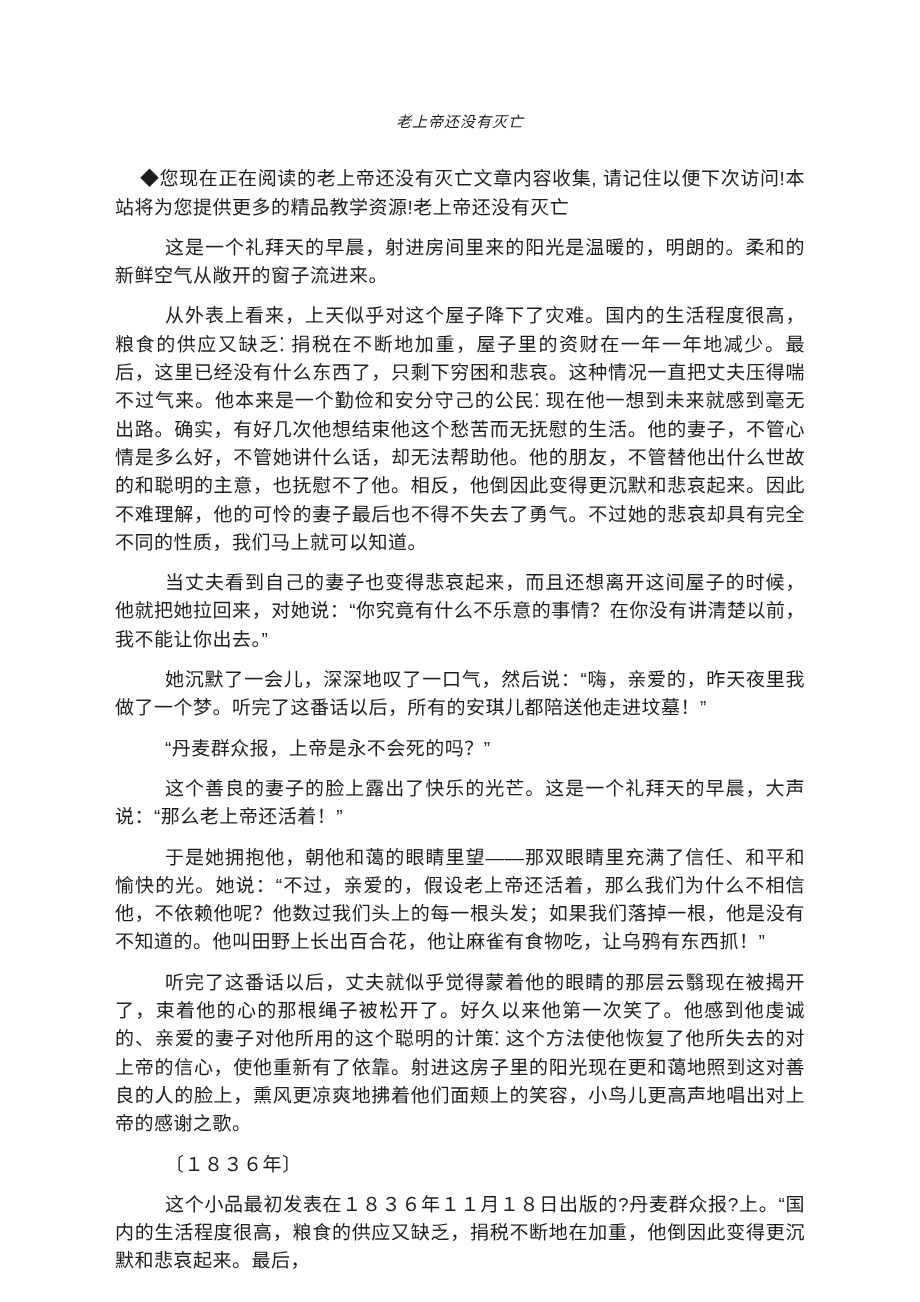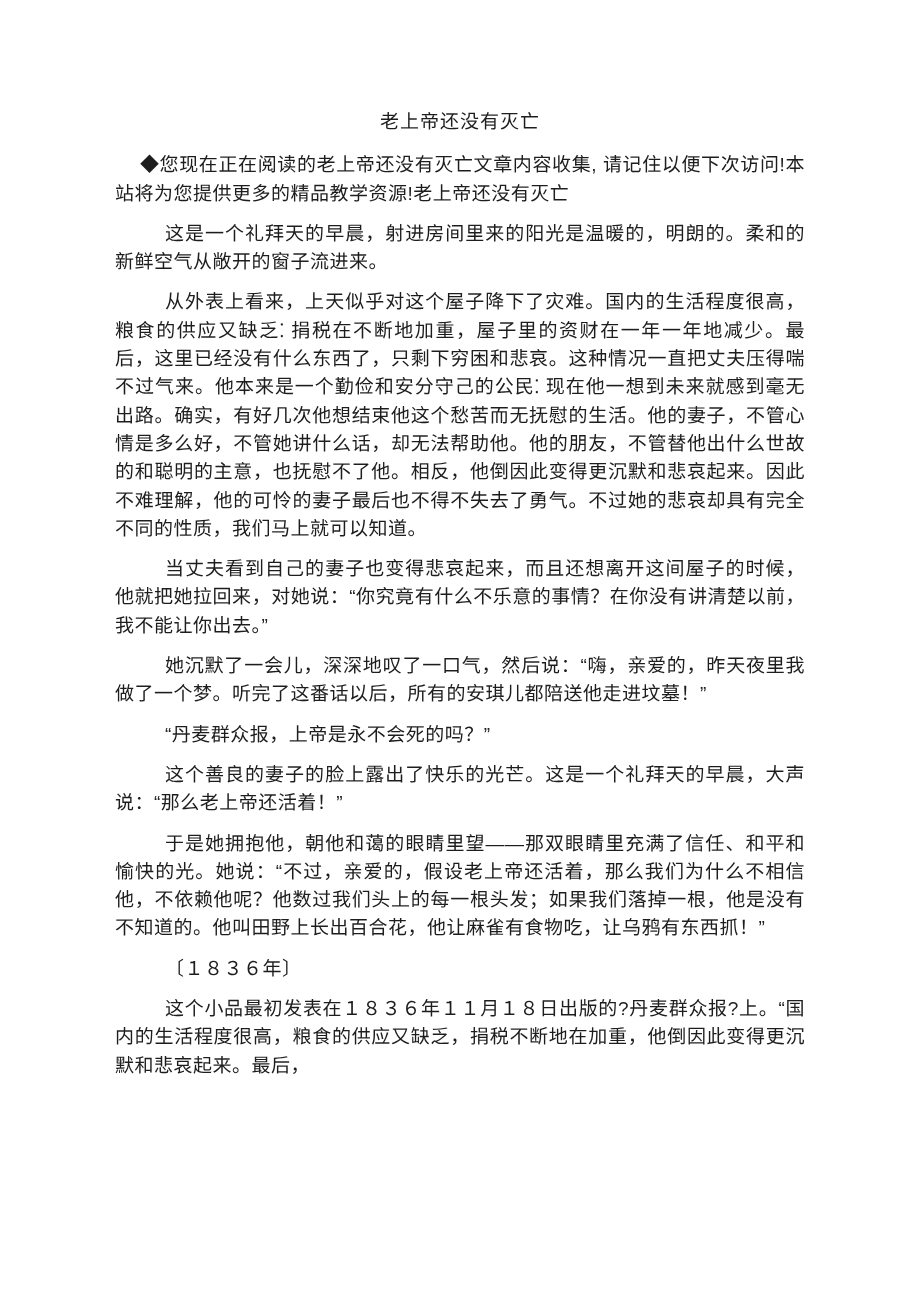--- a/index.html
+++ b/index.html
@@ -20,25 +20,26 @@
     position: absolute;
     left: 103px;
     top: 108px;
     width: 714px;
     font-size: 19px;
     line-height: 28.3px;
     letter-spacing: 0.5px;
     text-align: justify;
   }
   .doc-title {
-    font-size: 19px;
+    font-size: 15px;
     font-weight: normal;
     text-align: center;
-    margin: 0 0 15px 0;
+    margin: 0 0 29px 0;
     letter-spacing: 1px;
+    font-style: italic;
   }
   .content p {
     margin: 12px;
     text-indent: 50px;
     word-break: break-all;
   }
   .content p.intro {
     text-indent: 25px;
   }
 </style>
@@ -49,16 +50,17 @@
   <div class="content">
     <h1 class="doc-title">老上帝还没有灭亡</h1>
     <p class="intro">◆您现在正在阅读的老上帝还没有灭亡文章内容收集, 请记住以便下次访问!本站将为您提供更多的精品教学资源!老上帝还没有灭亡</p>
     <p>这是一个礼拜天的早晨，射进房间里来的阳光是温暖的，明朗的。柔和的新鲜空气从敞开的窗子流进来。</p>
     <p>从外表上看来，上天似乎对这个屋子降下了灾难。国内的生活程度很高，粮食的供应又缺乏⁚ 捐税在不断地加重，屋子里的资财在一年一年地减少。最后，这里已经没有什么东西了，只剩下穷困和悲哀。这种情况一直把丈夫压得喘不过气来。他本来是一个勤俭和安分守己的公民⁚ 现在他一想到未来就感到毫无出路。确实，有好几次他想结束他这个愁苦而无抚慰的生活。他的妻子，不管心情是多么好，不管她讲什么话，却无法帮助他。他的朋友，不管替他出什么世故的和聪明的主意，也抚慰不了他。相反，他倒因此变得更沉默和悲哀起来。因此不难理解，他的可怜的妻子最后也不得不失去了勇气。不过她的悲哀却具有完全不同的性质，我们马上就可以知道。</p>
     <p>当丈夫看到自己的妻子也变得悲哀起来，而且还想离开这间屋子的时候，他就把她拉回来，对她说：“你究竟有什么不乐意的事情？在你没有讲清楚以前，我不能让你出去。”</p>
     <p>她沉默了一会儿，深深地叹了一口气，然后说：“嗨，亲爱的，昨天夜里我做了一个梦。听完了这番话以后，所有的安琪儿都陪送他走进坟墓！”</p>
     <p>“丹麦群众报，上帝是永不会死的吗？”</p>
     <p>这个善良的妻子的脸上露出了快乐的光芒。这是一个礼拜天的早晨，大声说：“那么老上帝还活着！”</p>
     <p>于是她拥抱他，朝他和蔼的眼睛里望——那双眼睛里充满了信任、和平和愉快的光。她说：“不过，亲爱的，假设老上帝还活着，那么我们为什么不相信他，不依赖他呢？他数过我们头上的每一根头发；如果我们落掉一根，他是没有不知道的。他叫田野上长出百合花，他让麻雀有食物吃，让乌鸦有东西抓！”</p>
+    <p>听完了这番话以后，丈夫就似乎觉得蒙着他的眼睛的那层云翳现在被揭开了，束着他的心的那根绳子被松开了。好久以来他第一次笑了。他感到他虔诚的、亲爱的妻子对他所用的这个聪明的计策⁚ 这个方法使他恢复了他所失去的对上帝的信心，使他重新有了依靠。射进这房子里的阳光现在更和蔼地照到这对善良的人的脸上，熏风更凉爽地拂着他们面颊上的笑容，小鸟儿更高声地唱出对上帝的感谢之歌。</p>
     <p>〔１８３６年〕</p>
     <p>这个小品最初发表在１８３６年１１月１８日出版的?丹麦群众报?上。“国内的生活程度很高，粮食的供应又缺乏，捐税不断地在加重，他倒因此变得更沉默和悲哀起来。最后，</p>
   </div>
 </div>
 
 </body></html>

